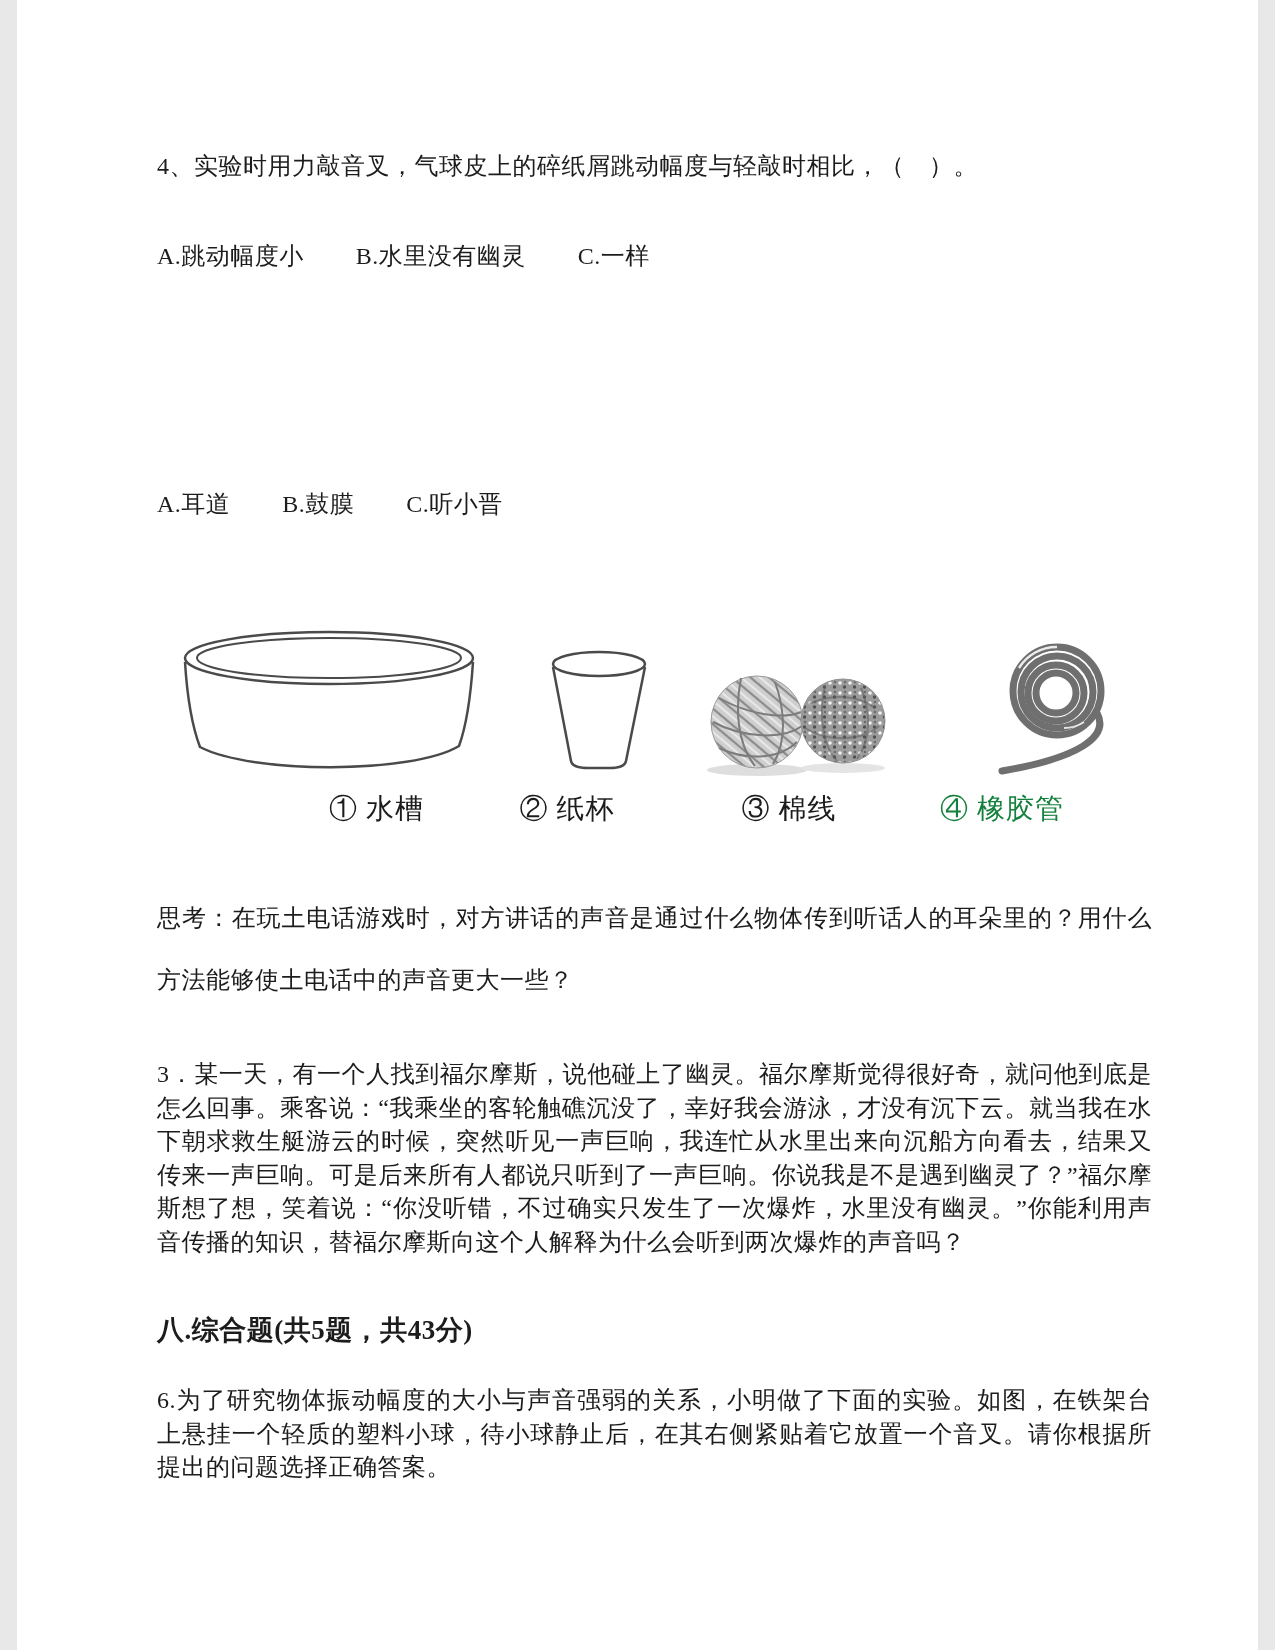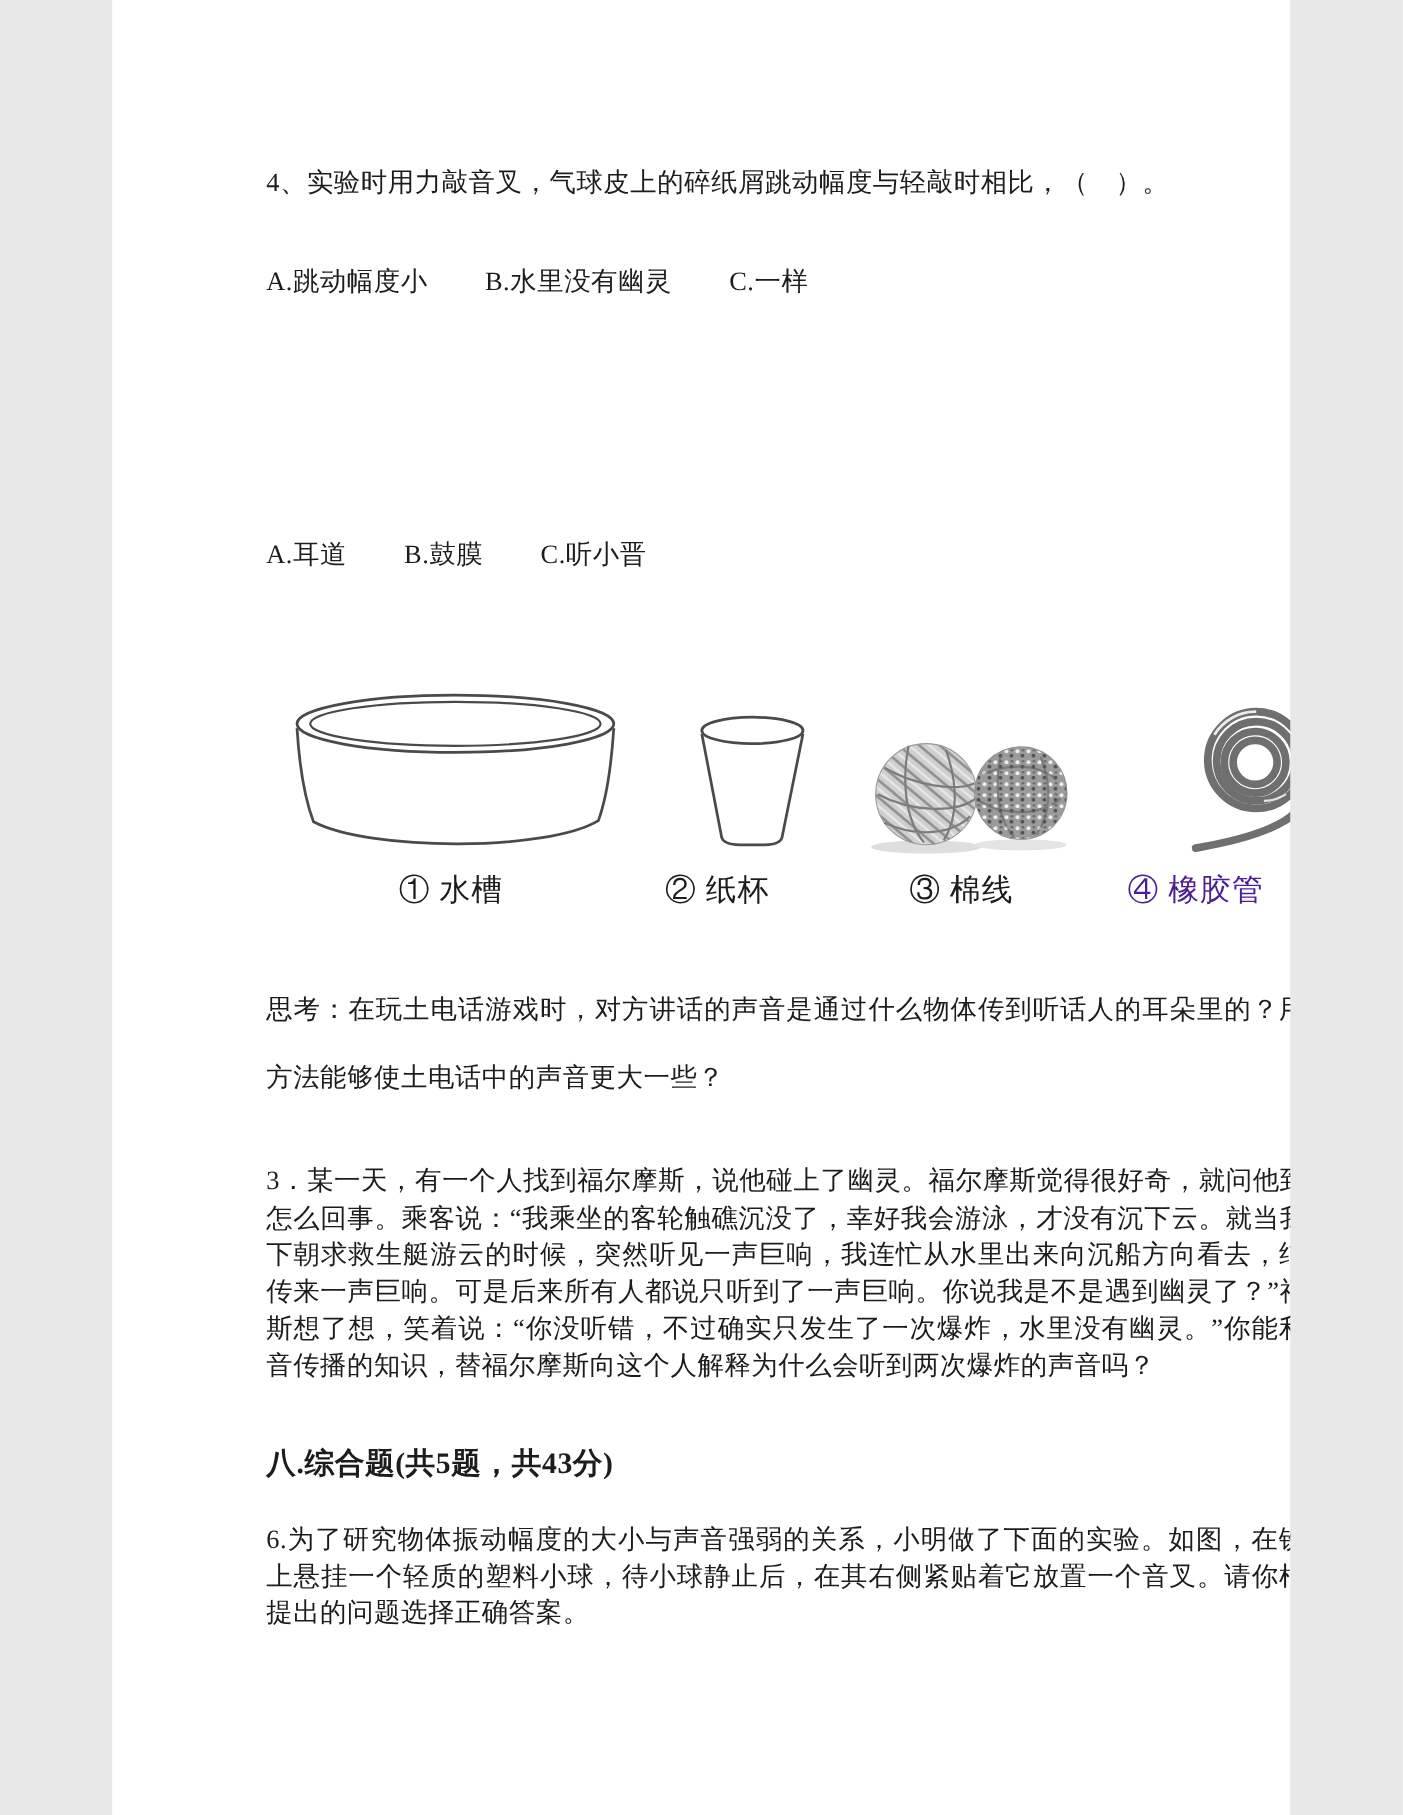--- a/index.html
+++ b/index.html
@@ -1,18 +1,18 @@
 <!DOCTYPE html>
 <html><head>
 <meta charset="utf-8">
 <style>
   html,body{margin:0;padding:0;background:#e8e8e8;}
   .page{
     position:relative;
-    width:1071px;height:1650px;
+    width:1241px;height:1650px;
     background:#ffffff;
     margin:0 auto;
     overflow:hidden;
     font-family:"Liberation Serif","DejaVu Serif",serif;
     color:#1c1c1c;
   }
   .tline{position:absolute;left:140px;width:995px;font-size:24px;letter-spacing:.5px;white-space:nowrap;}
   .para{position:absolute;left:140px;width:995px;font-size:24px;letter-spacing:.5px;text-align:justify;}
   .opts{position:absolute;left:140px;display:flex;font-size:24px;letter-spacing:.5px;}
   .opts span{margin-right:52px;}
@@ -26,24 +26,24 @@
   .sec-heading{position:absolute;left:140px;top:1312px;font-size:27px;font-weight:bold;letter-spacing:.5px;}
   .q1-para{top:1384px;line-height:33.5px;}
 
   .mat{position:absolute;}
   .mat-tank{left:162px;top:628px;}
   .mat-cup{left:530px;top:650px;}
   .mat-twine{left:680px;top:660px;}
   .mat-coil{left:955px;top:636px;}
 
   .cap{position:absolute;top:790px;font-size:28px;letter-spacing:1px;text-align:center;white-space:nowrap;}
-  .cap1{left:198px;width:220px;}
+  .cap1{left:187px;width:220px;text-align:right;}
   .cap2{left:450px;width:200px;}
   .cap3{left:672px;width:200px;text-align:center;}
-  .cap4{left:870px;width:230px;color:#4c1d95;filter:blur(0.7px);}
+  .cap4{left:870px;width:230px;color:#15803d;filter:blur(0.7px);}
 </style>
 </head>
 <body>
 
 <div class="page">
 
   <div class="tline q4-text">4、实验时用力敲音叉，气球皮上的碎纸屑跳动幅度与轻敲时相比，（　）。</div>
 
   <div class="opts q4-opts">
     <span>A.跳动幅度小</span>

